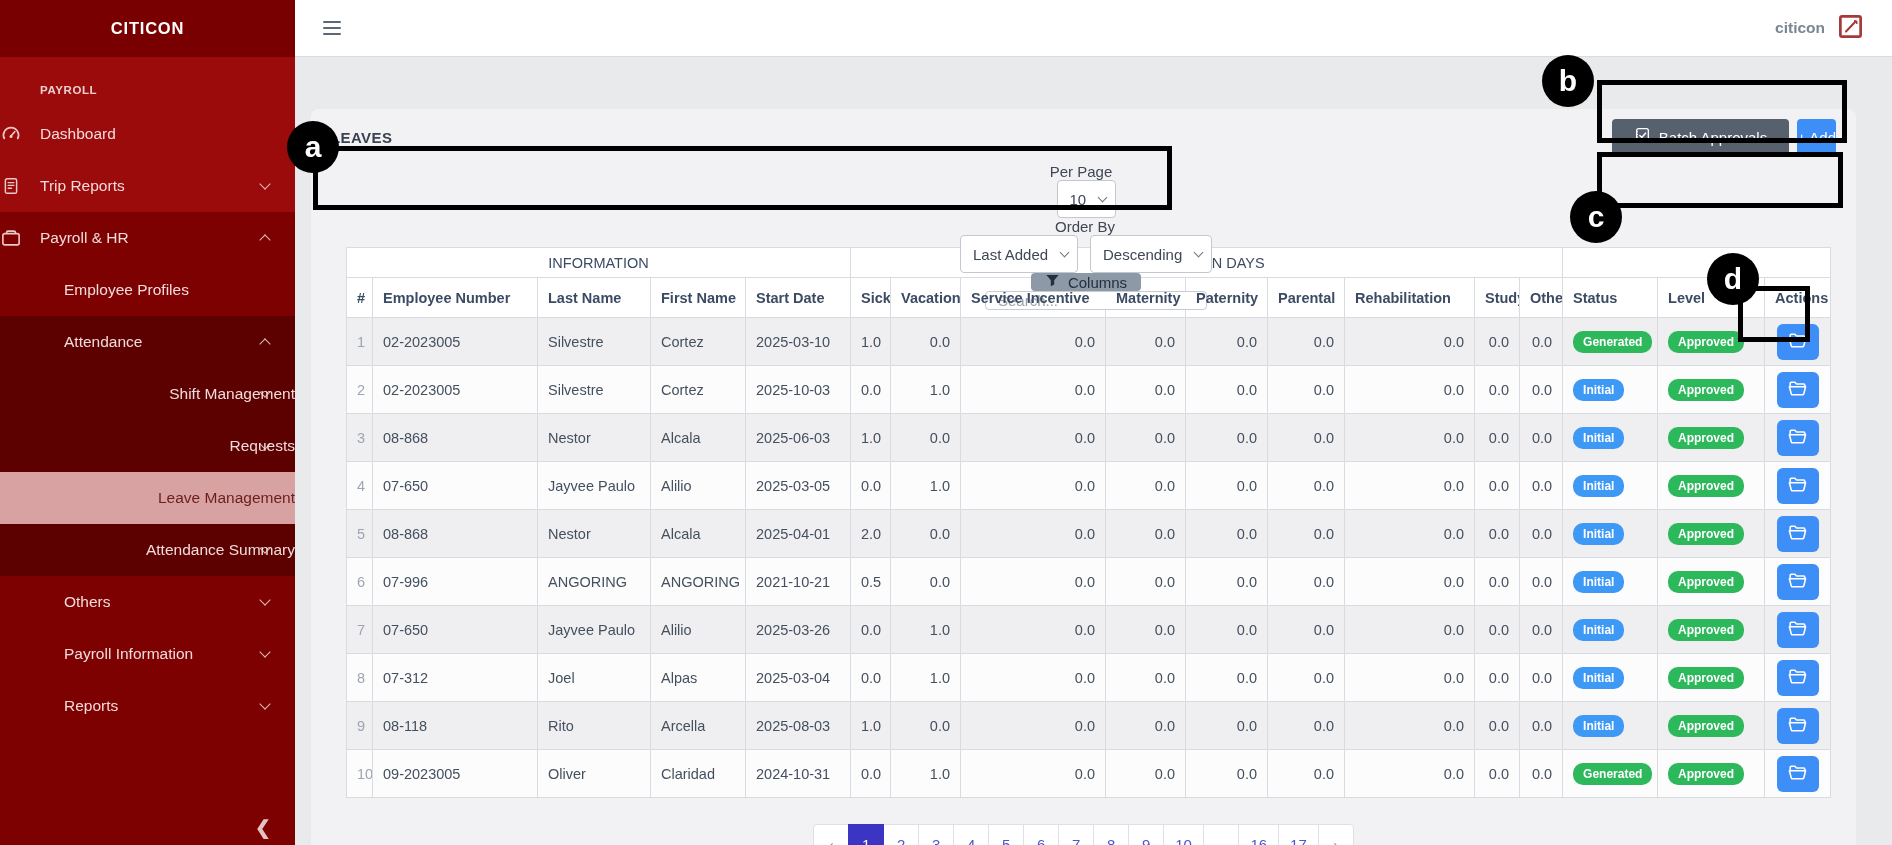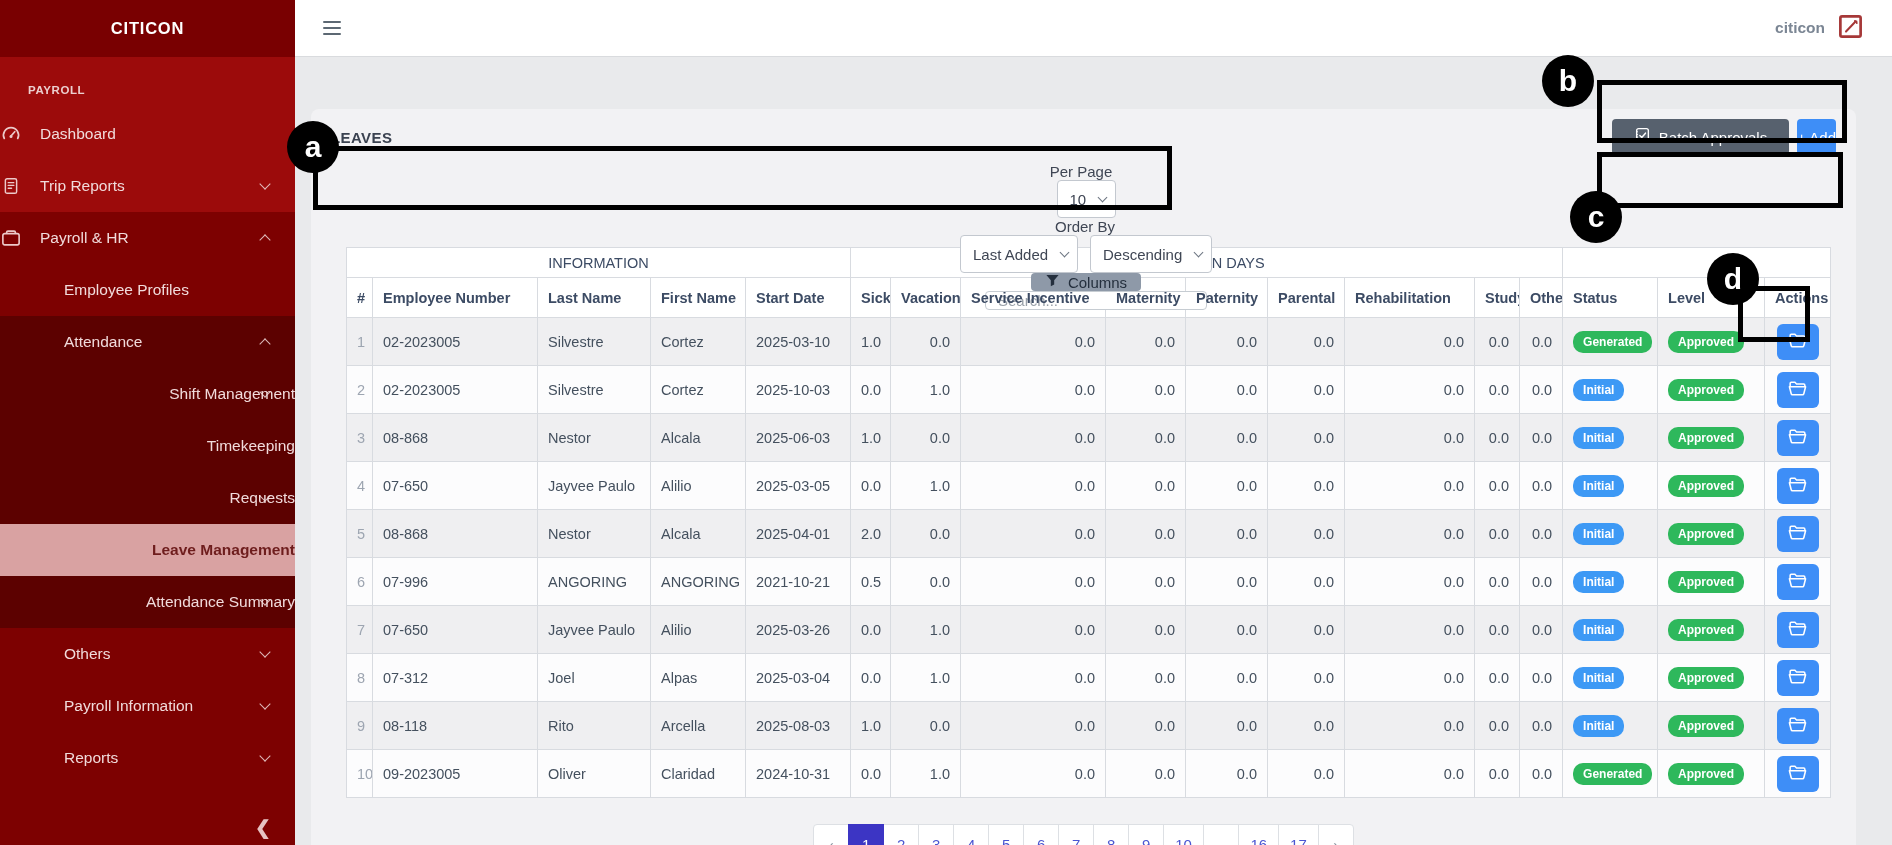--- a/index.html
+++ b/index.html
@@ -2,30 +2,30 @@
 <html style="--sidebar-header: #790001; --sidebar-base: #9c0b0b; --sidebar-group: #7d0101; --sidebar-subgroup: #5c0100; --active-item-bg: #d9a2a2; --active-item-text: #6e1d1d; --success: #2eb85c; --info: #3d99f5; --action-blue: #3e8ef7; --slate-button: #57616e; --gray-button: #8e99a8; --pagination-active: #3c35c4;"><head>
 <meta charset="utf-8">
 <style>
   * { margin:0; padding:0; box-sizing:border-box; }
   html,body { width:1892px; height:845px; overflow:hidden; font-family:"Liberation Sans",sans-serif; background:#e9eaec; position:relative; }
 
   
   .sidebar { position:absolute; left:0; top:0; width:295px; height:845px; background:var(--sidebar-group); z-index:2; }
   .sidebar-header { height:57px; background:var(--sidebar-header); display:flex; align-items:center; justify-content:center; }
   .brand-text { color:#fff; font-weight:bold; font-size:16.5px; letter-spacing:.8px; }
-  .section-label { background:var(--sidebar-base); color:#eccfcf; font-size:11.5px; font-weight:bold; letter-spacing:.6px; padding:27px 0 12px 28px; }
+  .section-label { background:var(--sidebar-base); color:#eccfcf; font-size:11.5px; font-weight:bold; letter-spacing:.6px; padding:27px 0 12px 40px; }
   .nav-item { height:52px; display:flex; align-items:center; color:#f1dbdb; font-size:15.5px; position:relative; cursor:pointer; }
   .nav-item.lvl0 { }
   .nav-item.lvl0 .nav-ic { width:22px; height:22px; margin-right:18px; display:inline-flex; align-items:center; justify-content:center; color:#ecc9c9; }
   .nav-item.lvl1 { padding-left:64px; }
   .nav-item.lvl2 { padding-left:73px;justify-content:flex-end; }
   .tier-base { background:var(--sidebar-base); }
   .tier-g1 { background:var(--sidebar-group); }
   .tier-g2 { background:var(--sidebar-subgroup); }
-  .nav-item.active { background:var(--active-item-bg); color:var(--active-item-text);font-weight:bold; }
+  .nav-item.active { background:var(--active-item-bg); color:var(--active-item-text); }
   .chev { width:8px; height:8px; border-right:1.6px solid currentColor; border-bottom:1.6px solid currentColor; position:absolute; right:26px; opacity:.85; }
   .chev.down { transform:rotate(45deg); top:20px; }
   .chev.up { transform:rotate(-135deg); top:24px; }
   .sidebar-collapse { position:absolute; bottom:6px; right:24px; color:#e7c2c2; font-size:19px; font-weight:bold; cursor:pointer; }
 
   
   .topbar { position:absolute; left:295px; top:0; width:1597px; height:57px; background:#fff; border-bottom:1px solid #d9dbde; display:flex; align-items:center; padding:0 28px; }
   .hamburger { display:flex; flex-direction:column; gap:4px; cursor:pointer; }
   .hamburger span { width:18px; height:2px; background:#5c6873; border-radius:1px; }
   .topbar-right { margin-left:auto; display:flex; align-items:center; gap:12px; }
@@ -124,23 +124,20 @@
       <div class="nav-item lvl1 tier-g1">
         <span class="nav-label">Employee Profiles</span>
       </div>
       <div class="nav-item lvl1 tier-g2">
         <span class="nav-label">Attendance</span>
         <span class="chev up"></span>
       </div>
       <div class="nav-item lvl2 tier-g2">
         <span class="nav-label">Shift Management</span>
         <span class="chev down"></span>
-      </div>
-      <div class="nav-item lvl2 tier-g2">
-        <span class="nav-label">Timekeeping</span>
       </div>
       <div class="nav-item lvl2 tier-g2">
         <span class="nav-label">Requests</span>
         <span class="chev down"></span>
       </div>
       <div class="nav-item lvl2 tier-g2 active">
         <span class="nav-label">Leave Management</span>
       </div>
       <div class="nav-item lvl2 tier-g2">
         <span class="nav-label">Attendance Summary</span>

